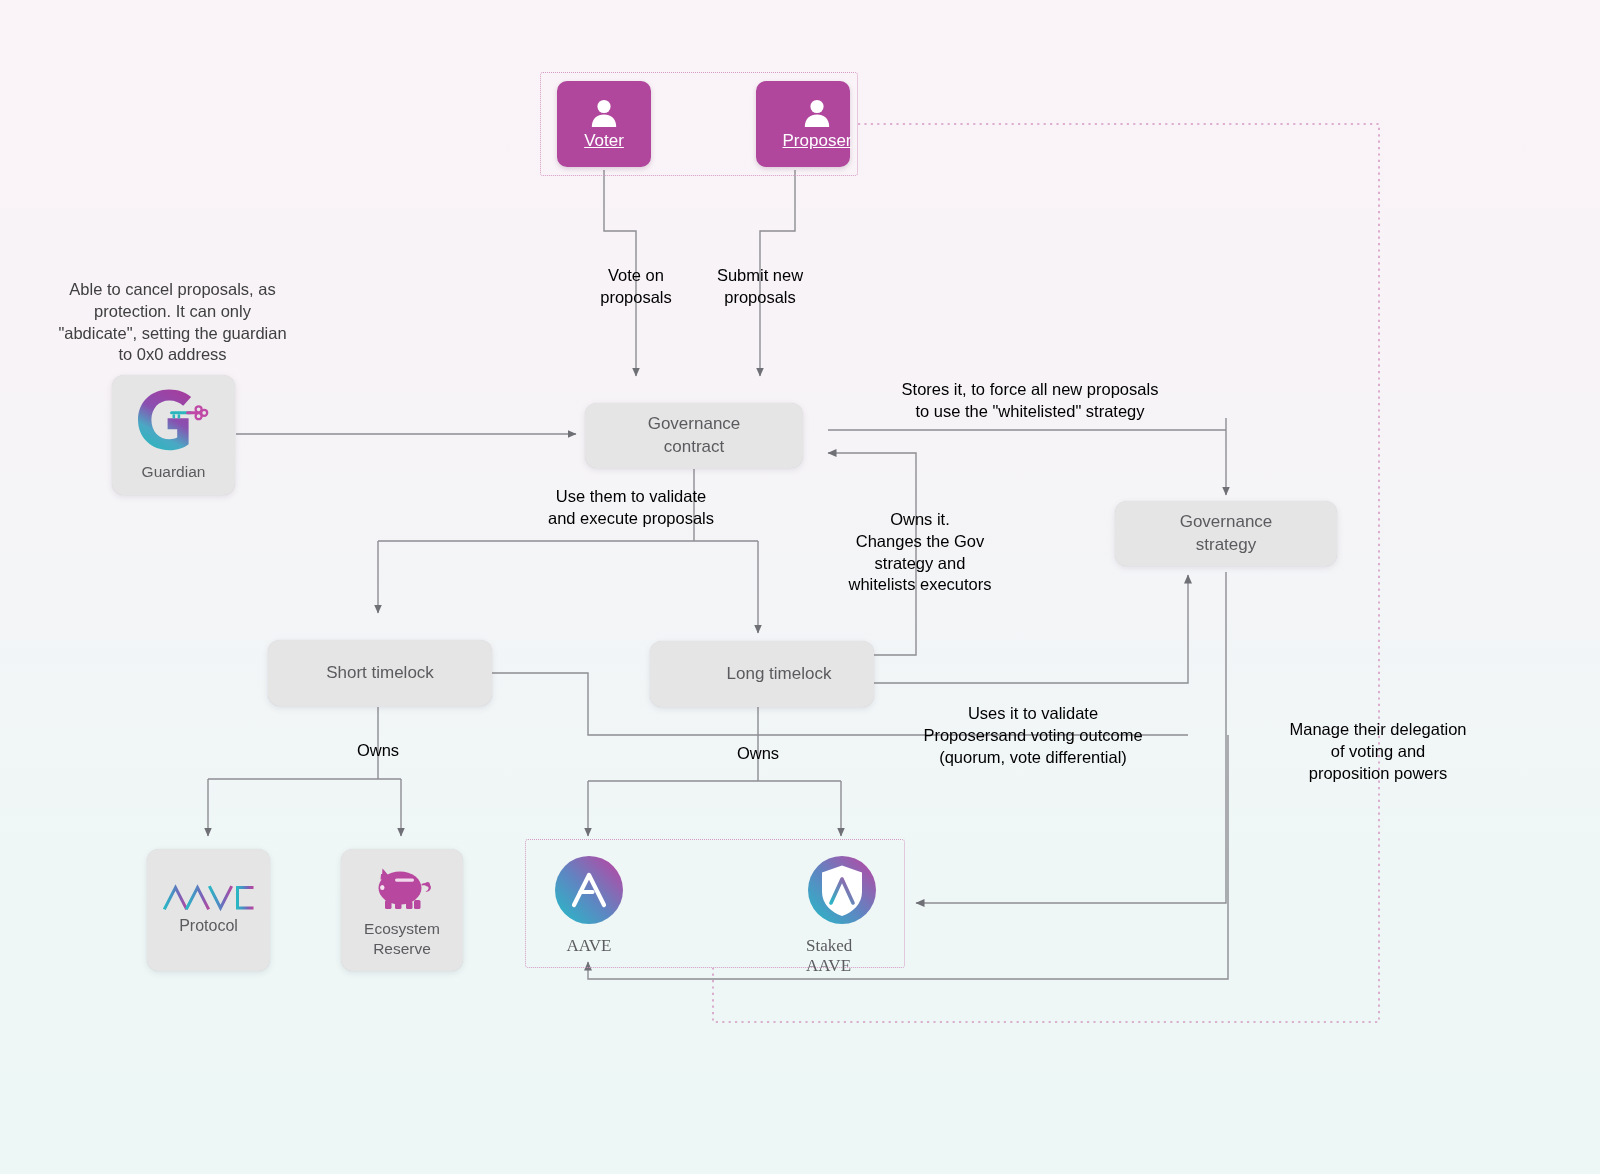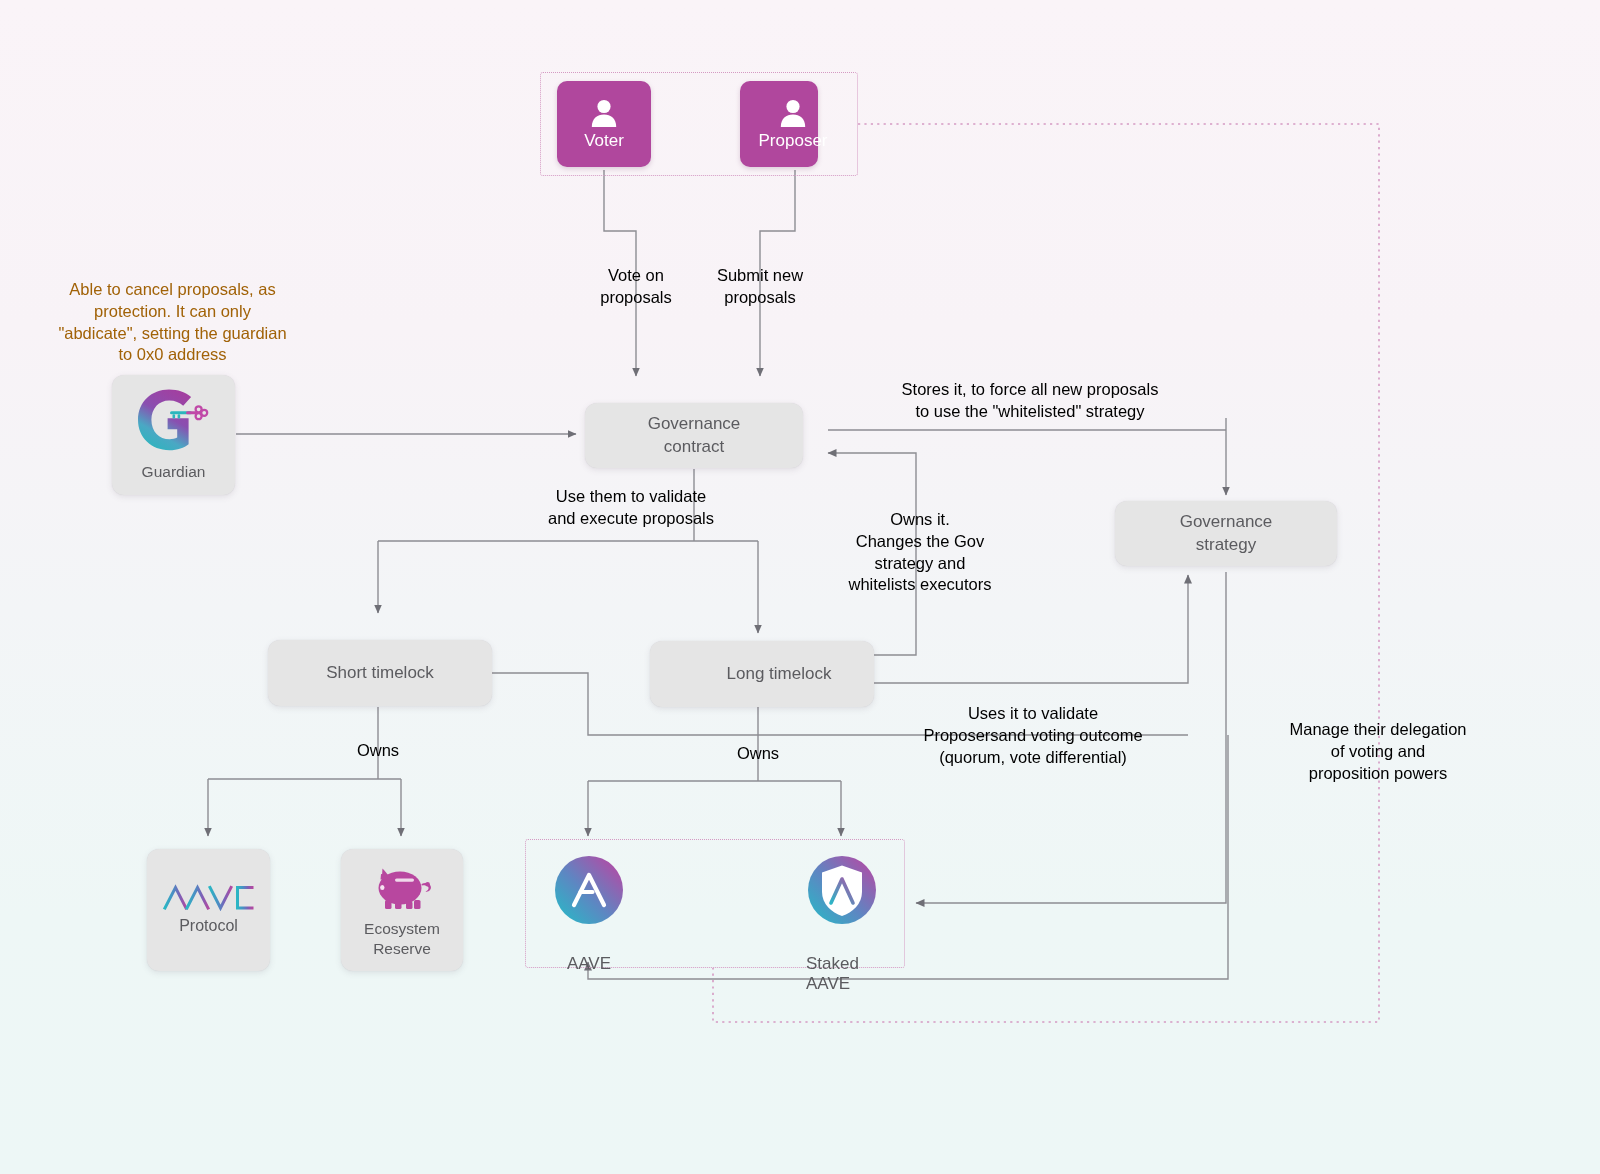--- a/index.html
+++ b/index.html
@@ -51,53 +51,54 @@
     display: flex;
     flex-direction: column;
     align-items: center;
     justify-content: center;
     color: #ffffff;
     font-size: 17px;
     box-shadow: 0 2px 5px rgba(120, 60, 110, 0.22);
     box-sizing: border-box;
   }
   .actor .glyph { margin-bottom: 2px; }
-  .actor .lbl { margin-top: 1px; }
+  .actor .lbl { margin-top: 1px; text-decoration: underline; }
   .edge-label {
     position: absolute;
     font-size: 16.5px;
     line-height: 1.32;
     color: #000000;
     text-align: center;
     white-space: pre-line;
   }
   .note {
     position: absolute;
     font-size: 16.5px;
     line-height: 1.32;
-    color: #a16207;
+    color: #404040;
     text-align: center;
     white-space: pre-line;
   }
   .dashbox {
     position: absolute;
     border: 1.6px dotted #d59ac3;
     border-radius: 3px;
     box-sizing: border-box;
   }
   .token {
     position: absolute;
     display: flex;
     flex-direction: column;
     align-items: center;
   }
   .token .cap {
-    margin-top: 29px;
+    margin-top: 11px;
     font-size: 17px;
     color: #5b5b5f;
+    font-family: Liberation Serif, serif;
   }
   .iconwrap { display:flex; align-items:center; justify-content:center; }
 </style>
 </head>
 <body>
 
 <div id="canvas">
 
   <svg class="wires" viewBox="0 0 1600 1174">
     <defs>
@@ -161,21 +162,21 @@
   <div class="actor" style="left:557px; top:81px; width:94px; height:86px;">
     <span class="glyph iconwrap">
       <svg width="30" height="31" viewBox="0 0 30 31" aria-hidden="true">
         <circle cx="15" cy="9.5" r="6.6" fill="#ffffff"></circle>
         <path d="M2.8,30 C2.8,21.6 8.2,17.6 15,17.6 C21.8,17.6 27.2,21.6 27.2,30 Z" fill="#ffffff"></path>
       </svg>
     </span>
     <span class="lbl">Voter</span>
   </div>
 
-  <div class="actor" style="left:740px; top:81px; width:78px; height:86px;padding-left:28px;">
+  <div class="actor" style="left:756px; top:81px; width:94px; height:86px;padding-left:28px;">
     <span class="glyph iconwrap">
       <svg width="30" height="31" viewBox="0 0 30 31" aria-hidden="true">
         <circle cx="15" cy="9.5" r="6.6" fill="#ffffff"></circle>
         <path d="M2.8,30 C2.8,21.6 8.2,17.6 15,17.6 C21.8,17.6 27.2,21.6 27.2,30 Z" fill="#ffffff"></path>
       </svg>
     </span>
     <span class="lbl">Proposer</span>
   </div>
 
   <div class="node" style="left:112px; top:375px; width:123px; height:120px; justify-content:center;">

